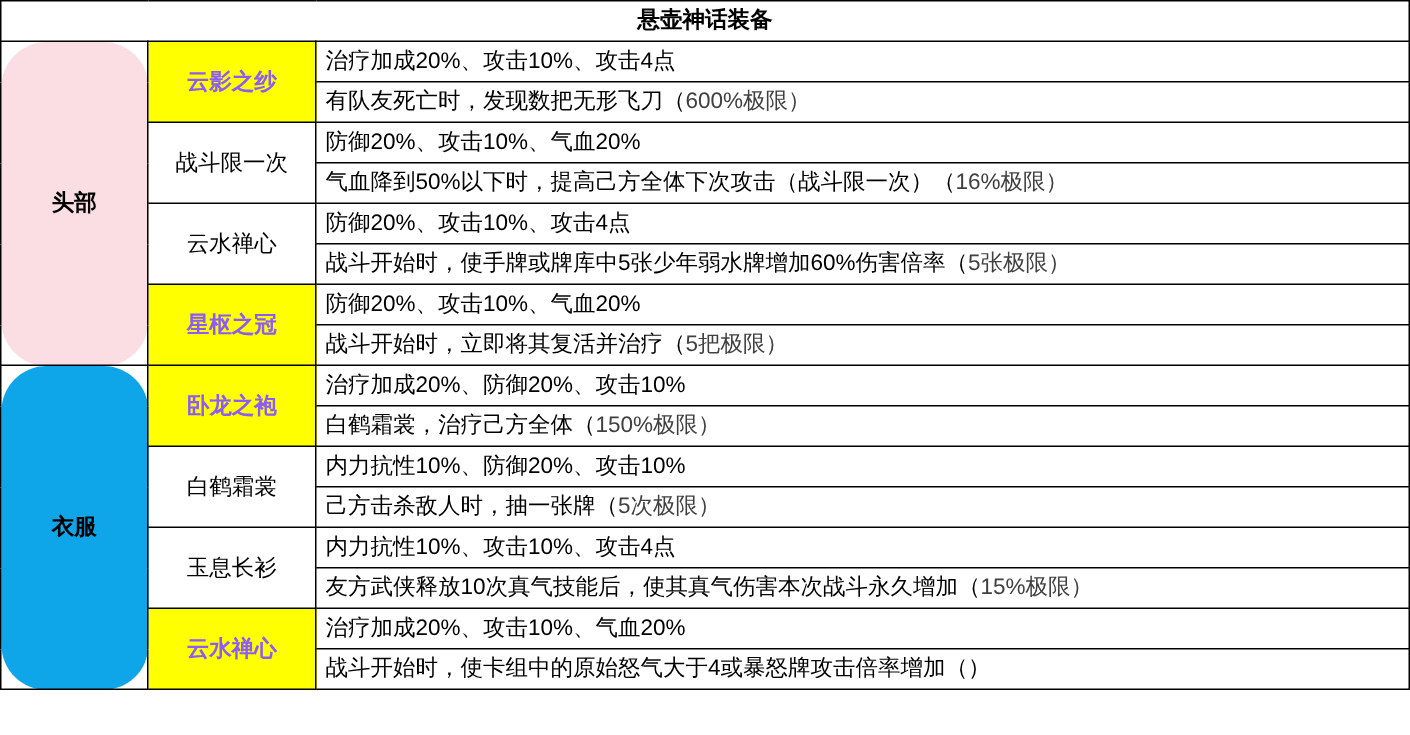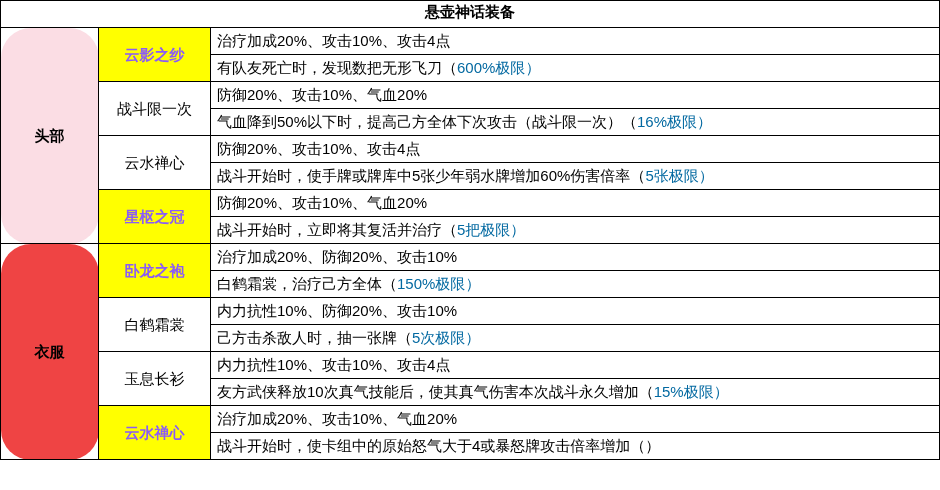--- a/index.html
+++ b/index.html
@@ -23,50 +23,49 @@
     height:27px;
     vertical-align:middle;
     box-sizing:border-box;
   }
   .title-cell{
     text-align:center;
     font-weight:bold;
     font-size:17px;
     height:29px;
     background:#ffffff;
-    font-family:Liberation Mono, monospace;
   }
   .cat-cell{
     text-align:center;
     font-weight:bold;
     font-size:19px;
     width:98px;
     border-radius:30px;
   }
   .cat-head{ background:#fbdde4; }
-  .cat-body{ background:#ef4444; }
+  .cat-body{ background:#0ea5e9; }
   .name-cell{
     text-align:center;
     font-size:16px;
     width:112px;
     white-space:nowrap;
   }
   .name-hl{
     background:#ffff00;
     color:#8b5cf6;
     font-weight:bold;
   }
   .desc-cell{
     text-align:left;
     font-size:15px;
     white-space:nowrap;
     overflow:hidden;
     margin-top:44px;
   }
-  .lim{ color:#0369a1; }
+  .lim{ color:#404040; }
 </style>
 </head>
 <body>
 
 <table class="equip">
   <colgroup>
     <col style="width:98px">
     <col style="width:112px">
     <col>
   </colgroup>

